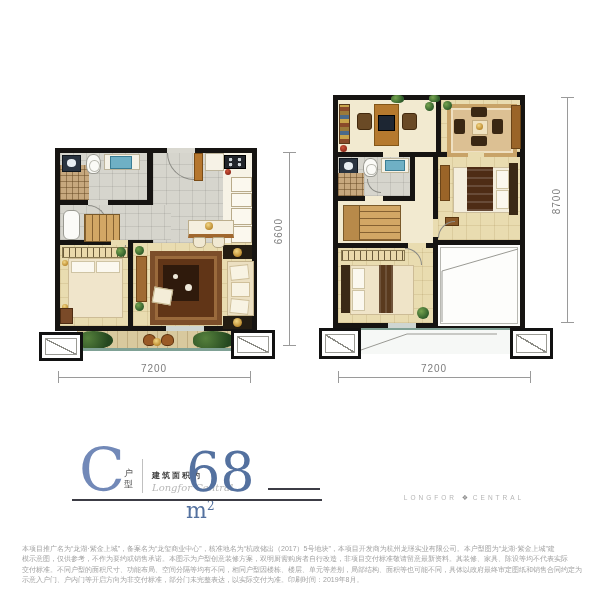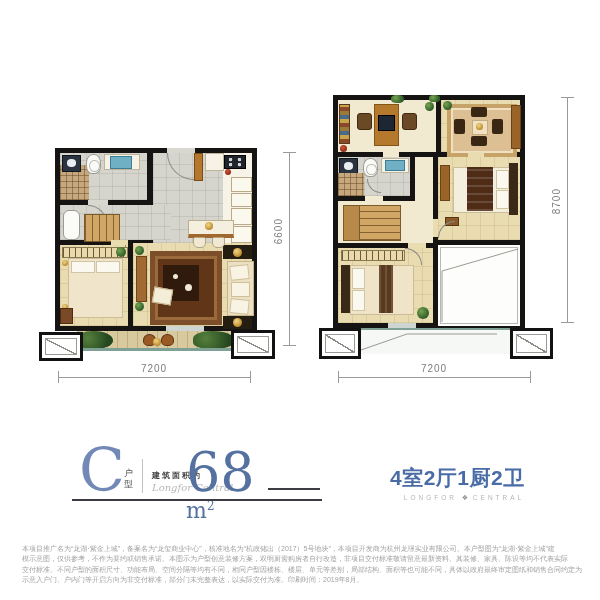--- a/index.html
+++ b/index.html
@@ -299,21 +299,20 @@
   <div class="abs vdiv" style="left:142px;top:459px;width:1px;height:34px;"></div>
   <div class="abs areaprefix" style="left:152px;top:470px;">建筑面积约</div>
   <div class="abs script" style="left:152px;top:482px;">Longfor Central</div>
   <div class="abs area68" style="left:184px;top:446px;flex-direction:column;">
     <span class="num">68</span>
     <span class="unit"><span>m</span><sup>2</sup></span>
   </div>
   <div class="abs stepline" style="left:268px;top:488px;width:52px;height:2px;"></div>
   <div class="abs stepline" style="left:72px;top:499px;width:250px;height:2px;"></div>
 
-  <div class="abs layouttext" style="left:390px;top:464px;">4室2厅1厨2卫</div>
   <div class="abs brandline" style="left:388px;top:494px;width:152px;">
     <span>LONGFOR</span>
     <span class="brandlogo">❖</span>
     <span>CENTRAL</span>
   </div>
 
   <div class="abs" style="left:22px;top:544px;width:560px;">
     <div class="disc">本项目推广名为“龙湖·紫金上城”，备案名为“龙玺商业中心”，核准地名为“杭政储出（2017）5号地块”，本项目开发商为杭州龙璟实业有限公司。本户型图为“龙湖·紫金上城”建</div>
     <div class="disc">模示意图，仅供参考，不作为要约或销售承诺。本图示为户型创意装修方案，双明厨需购房者自行改造，非项目交付标准敬请留意最新资料。其装修、家具、陈设等均不代表实际</div>
     <div class="disc">交付标准。不同户型的面积尺寸、功能布局、空间分隔等均有不同，相同户型因楼栋、楼层、单元等差别，局部结构、面积等也可能不同，具体以政府最终审定图纸和销售合同约定为准。本图</div>

